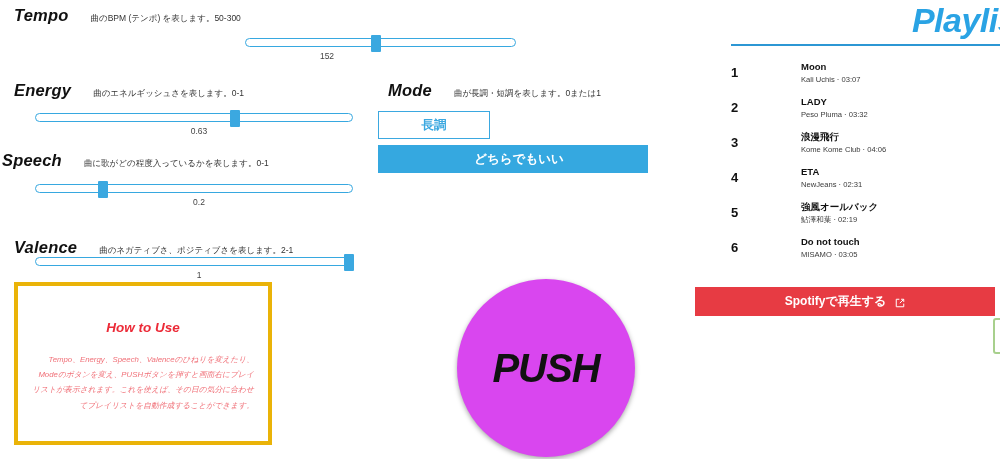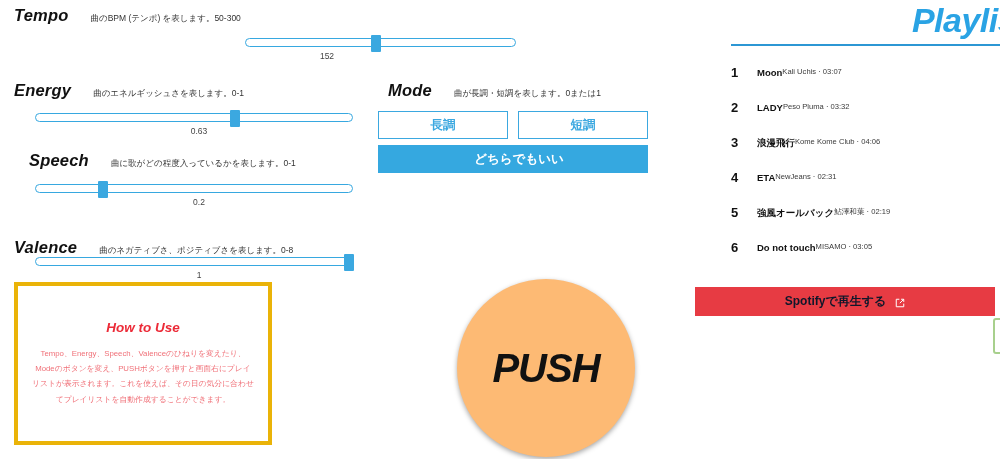--- a/index.html
+++ b/index.html
@@ -33,21 +33,21 @@
     background: #3ba8e0; border-radius: 1px;
   }
   .slider-val {
     position: absolute; top: 13px; font-size: 8.5px; color: #444;
     transform: translateX(-50%); white-space: nowrap;
   }
 
   
   .mode-btns { position: absolute; display: flex; gap: 10px; }
   .mode-btn {
-    width: 130px; height: 28px; border: 1px solid #3ba8e0; background: #fff;
+    width: 112px; height: 28px; border: 1px solid #3ba8e0; background: #fff;
     color: #3ba8e0; font-size: 12.5px; font-weight: bold;
     display: flex; align-items: center; justify-content: center;
     cursor: pointer;
   }
   .mode-any {
     position: absolute; width: 270px; height: 28px; background: #35a8e0;
     color: #fff; font-size: 12.5px; font-weight: bold;
     display: flex; align-items: center; justify-content: center;
     cursor: pointer; border: none; padding-left: 12px;
   }
@@ -55,28 +55,29 @@
   
   .howto {
     position: absolute; left: 14px; top: 282px; width: 258px; height: 163px;
     border: 4px solid #eab308; background: #fff; padding: 10px 14px;
   }
   .howto-title {
     text-align: center; color: #ec2b38; font-style: italic; font-weight: bold;
     font-size: 13.5px; margin-top: 24px;
   }
   .howto-body {
-    margin-top: 11px; color: #f07078; font-size: 7.8px; line-height: 1.95;
-    text-align: center;
+    margin-top: 17px; color: #f07078; font-size: 7.8px; line-height: 1.95;
+    text-align: right;
+    font-style: italic;
   }
 
   
   .push-btn {
     position: absolute; left: 457px; top: 279px; width: 178px; height: 178px;
-    border-radius: 50%; background: #fdba74;
+    border-radius: 50%; background: #d946ef;
     display: flex; align-items: center; justify-content: center;
     cursor: pointer; box-shadow: 0 2px 5px rgba(0,0,0,.35);
   }
   .push-label {
     font-style: italic; font-weight: bold; font-size: 40px; color: #111;
     letter-spacing: -1px;
   }
 
   
   .playlist { position: absolute; left: 700px; top: 0; width: 335px; height: 360px; }
@@ -89,27 +90,27 @@
     position: absolute; left: 31px; top: 44px; width: 292px; height: 2px;
     background: #2c97d4;
   }
   .tracks { position: absolute; left: 31px; top: 55px; width: 295px; }
   .track-row {
     display: flex; align-items: center; height: 35px; cursor: pointer;
   }
   .track-num {
     width: 26px; font-size: 13px; font-weight: bold; color: #111;
   }
-  .track-meta { display: flex; flex-direction: row; justify-content: center; }
+  .track-meta { display: flex; flex-direction: column; justify-content: center; margin-left: 44px; }
   .track-name { font-size: 9.5px; font-weight: bold; color: #111; line-height: 1.45; }
   .track-sub { font-size: 7.6px; color: #3a3a3a; line-height: 1.45; }
 
   .spotify-btn {
     position: absolute; left: 695px; top: 287px; width: 300px; height: 29px;
-    background: #e73b43; color: #0f172a; border: none;
+    background: #e73b43; color: #ffffff; border: none;
     font-size: 12px; font-weight: bold; cursor: pointer;
     display: flex; align-items: center; justify-content: center; gap: 9px;
   }
   .ext-icon { display: inline-block; width: 10px; height: 10px; }
 
   
   .edge-widget {
     position: absolute; left: 993px; top: 318px; width: 14px; height: 36px;
     border: 2px solid #a8d08d; border-radius: 3px; background: #fff;
   }
@@ -136,49 +137,48 @@
       <span class="param-title">Energy</span>
       <span class="param-desc">曲のエネルギッシュさを表します。0-1</span>
     </div>
     <div class="slider-wrap" style="left:35px;top:113px;width:318px;">
       <div class="track">
         <div class="thumb" style="left:194px;"></div>
       </div>
       <div class="slider-val" style="left:164px;">0.63</div>
     </div>
 
-    <div class="param-head" style="position:absolute;left:29px;top:151px;">
+    <div class="param-head" style="position:absolute;left:2px;top:151px;">
       <span class="param-title">Speech</span>
       <span class="param-desc">曲に歌がどの程度入っているかを表します。0-1</span>
     </div>
     <div class="slider-wrap" style="left:35px;top:184px;width:318px;">
       <div class="track">
         <div class="thumb" style="left:62px;"></div>
       </div>
       <div class="slider-val" style="left:164px;">0.2</div>
     </div>
 
     <div class="param-head" style="position:absolute;left:14px;top:238px;">
       <span class="param-title">Valence</span>
-      <span class="param-desc">曲のネガティブさ、ポジティブさを表します。0-8</span>
+      <span class="param-desc">曲のネガティブさ、ポジティブさを表します。2-1</span>
     </div>
     <div class="slider-wrap" style="left:35px;top:257px;width:318px;">
       <div class="track">
         <div class="thumb" style="left:308px;"></div>
       </div>
       <div class="slider-val" style="left:164px;">1</div>
     </div>
 
     <div class="param-head" style="position:absolute;left:388px;top:81px;">
       <span class="param-title">Mode</span>
       <span class="param-desc">曲が長調・短調を表します。0または1</span>
     </div>
     <div class="mode-btns" style="left:378px;top:111px;">
       <div class="mode-btn">長調</div>
-      <div class="mode-btn">短調</div>
     </div>
     <div class="mode-any" style="left:378px;top:145px;">どちらでもいい</div>
 
     <div class="howto">
       <div class="howto-title">How to Use</div>
       <div class="howto-body">Tempo、Energy、Speech、Valenceのひねりを変えたり、Modeのボタンを変え、PUSHボタンを押すと画面右にプレイリストが表示されます。これを使えば、その日の気分に合わせてプレイリストを自動作成することができます。</div>
     </div>
 
     <div class="push-btn">
       <span class="push-label">PUSH</span>

